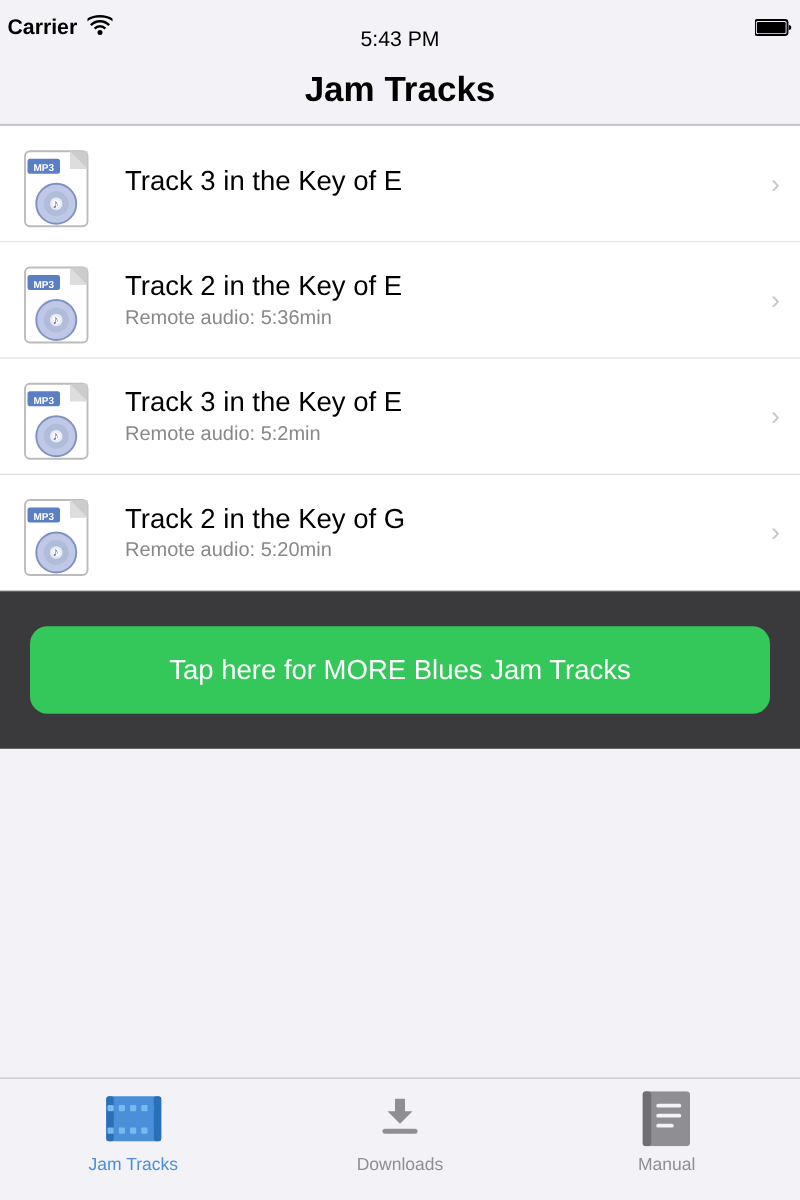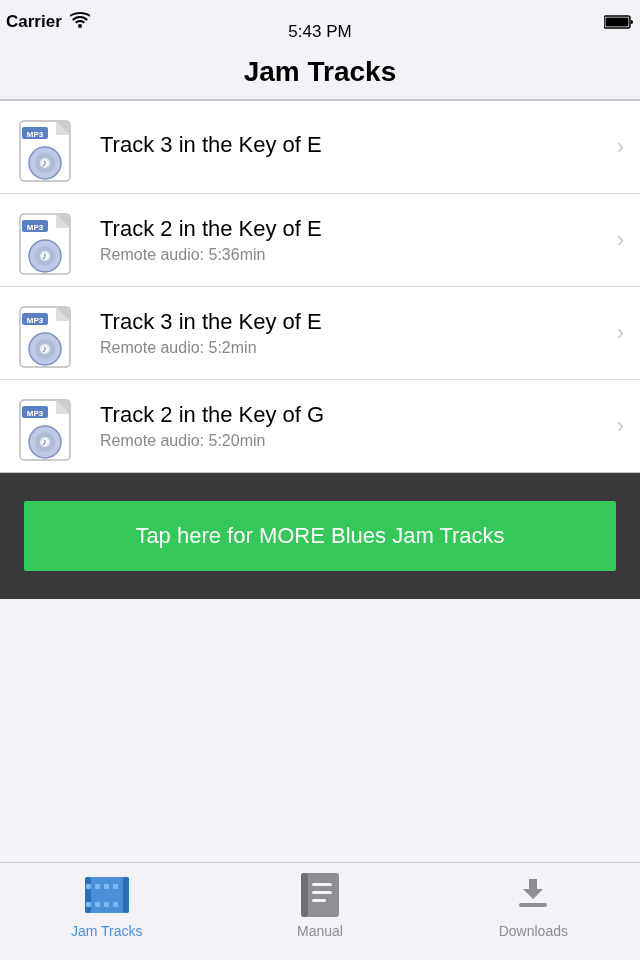--- a/index.html
+++ b/index.html
@@ -104,21 +104,21 @@
     .banner-area {
       background: #3a3a3c;
       padding: 28px 24px;
       display: flex;
       align-items: center;
       justify-content: center;
     }
     .more-button {
       background: #34c759;
       border: none;
-      border-radius: 2px;
+      border-radius: 14px;
       color: #fff;
       font-size: 22px;
       font-weight: 500;
       padding: 22px 32px;
       width: 100%;
       cursor: pointer;
       text-align: center;
     }
 
     
@@ -353,37 +353,37 @@
             <div class="filmstrip-hole"></div>
             <div class="filmstrip-hole"></div>
             <div class="filmstrip-hole"></div>
             <div class="filmstrip-hole"></div>
             <div class="filmstrip-hole"></div>
           </div>
         </div>
       </div>
     </div>
     <span class="tab-label">Jam Tracks</span>
+  </div>
+
+  <div class="tab-item inactive">
+    <div class="tab-icon-wrap">
+      <svg width="44" height="44" viewBox="0 0 44 44">
+        <rect x="8" y="30" width="28" height="4" rx="2" fill="#8e8e93"></rect>
+        <polygon points="22,26 12,16 18,16 18,6 26,6 26,16 32,16" fill="#8e8e93"></polygon>
+      </svg>
+    </div>
+    <span class="tab-label">Downloads</span>
   </div>
 
   <div class="tab-item inactive">
     <div class="tab-icon-wrap">
       <svg width="38" height="44" viewBox="0 0 38 44">
         <rect x="0" y="0" width="38" height="44" rx="3" fill="#8e8e93"></rect>
         <rect x="0" y="0" width="7" height="44" rx="3" fill="#6e6e73"></rect>
         <rect x="11" y="10" width="20" height="3" rx="1.5" fill="#f2f2f7"></rect>
         <rect x="11" y="18" width="20" height="3" rx="1.5" fill="#f2f2f7"></rect>
         <rect x="11" y="26" width="14" height="3" rx="1.5" fill="#f2f2f7"></rect>
       </svg>
     </div>
     <span class="tab-label">Manual</span>
   </div>
-
-  <div class="tab-item inactive">
-    <div class="tab-icon-wrap">
-      <svg width="44" height="44" viewBox="0 0 44 44">
-        <rect x="8" y="30" width="28" height="4" rx="2" fill="#8e8e93"></rect>
-        <polygon points="22,26 12,16 18,16 18,6 26,6 26,16 32,16" fill="#8e8e93"></polygon>
-      </svg>
-    </div>
-    <span class="tab-label">Downloads</span>
-  </div>
 </div>
 
 </body></html>

